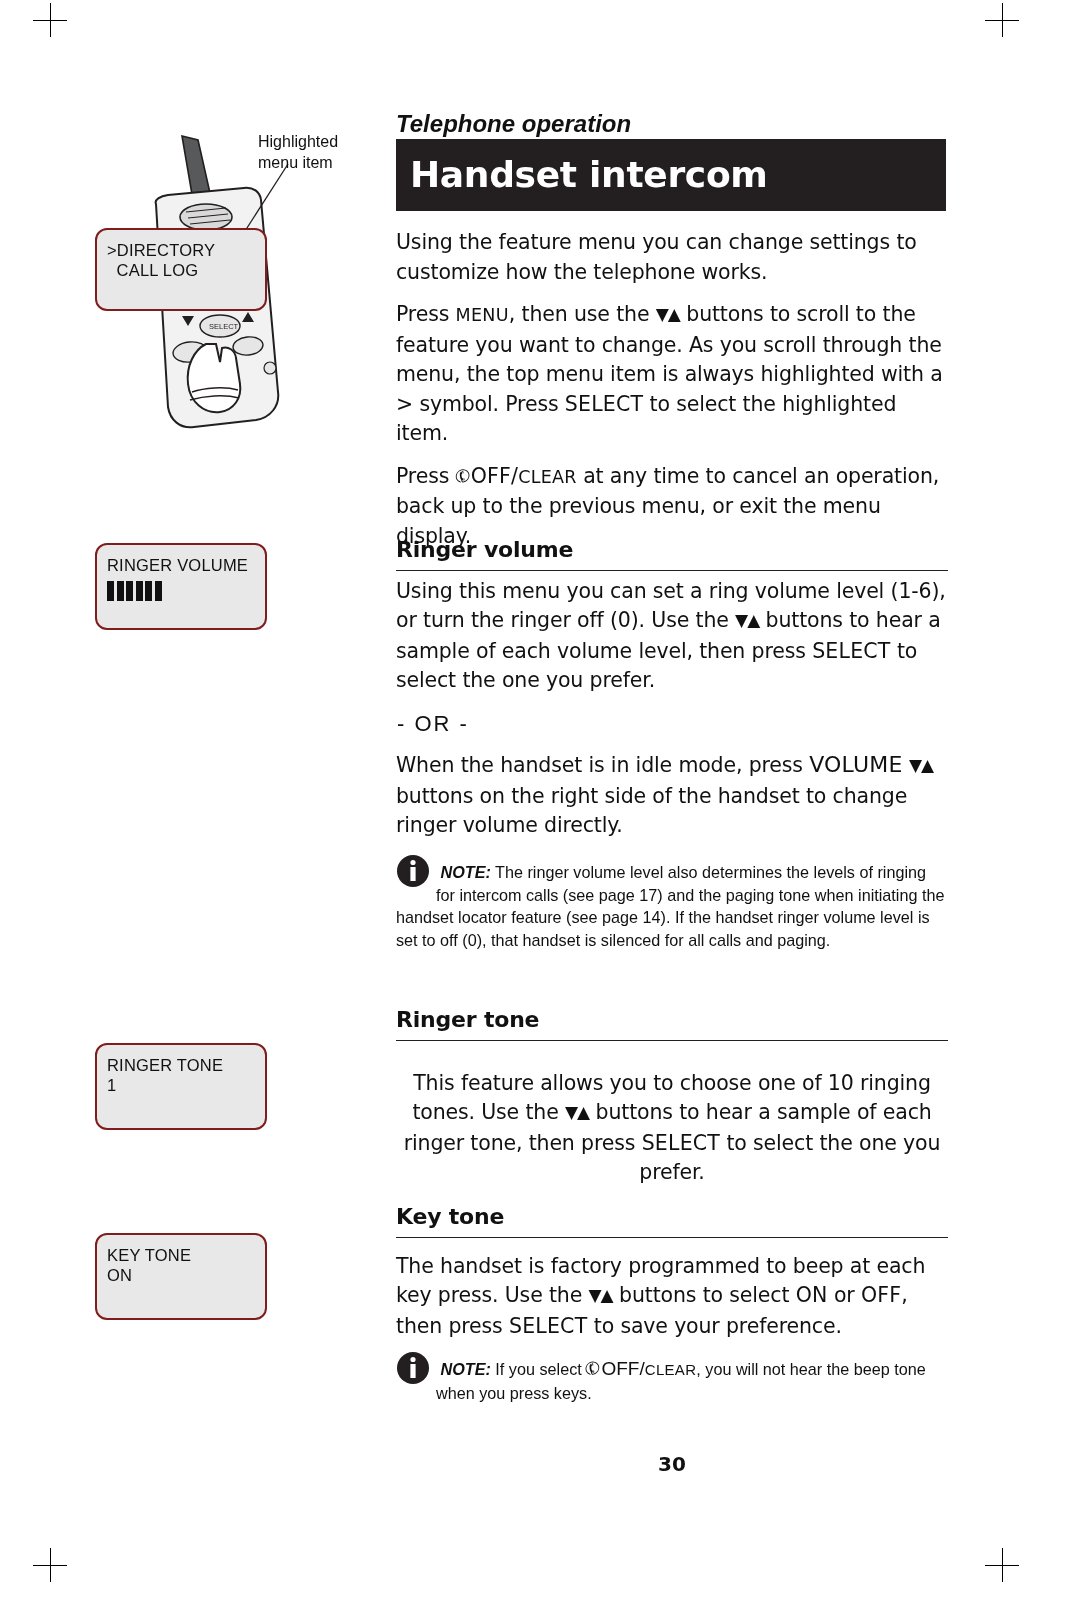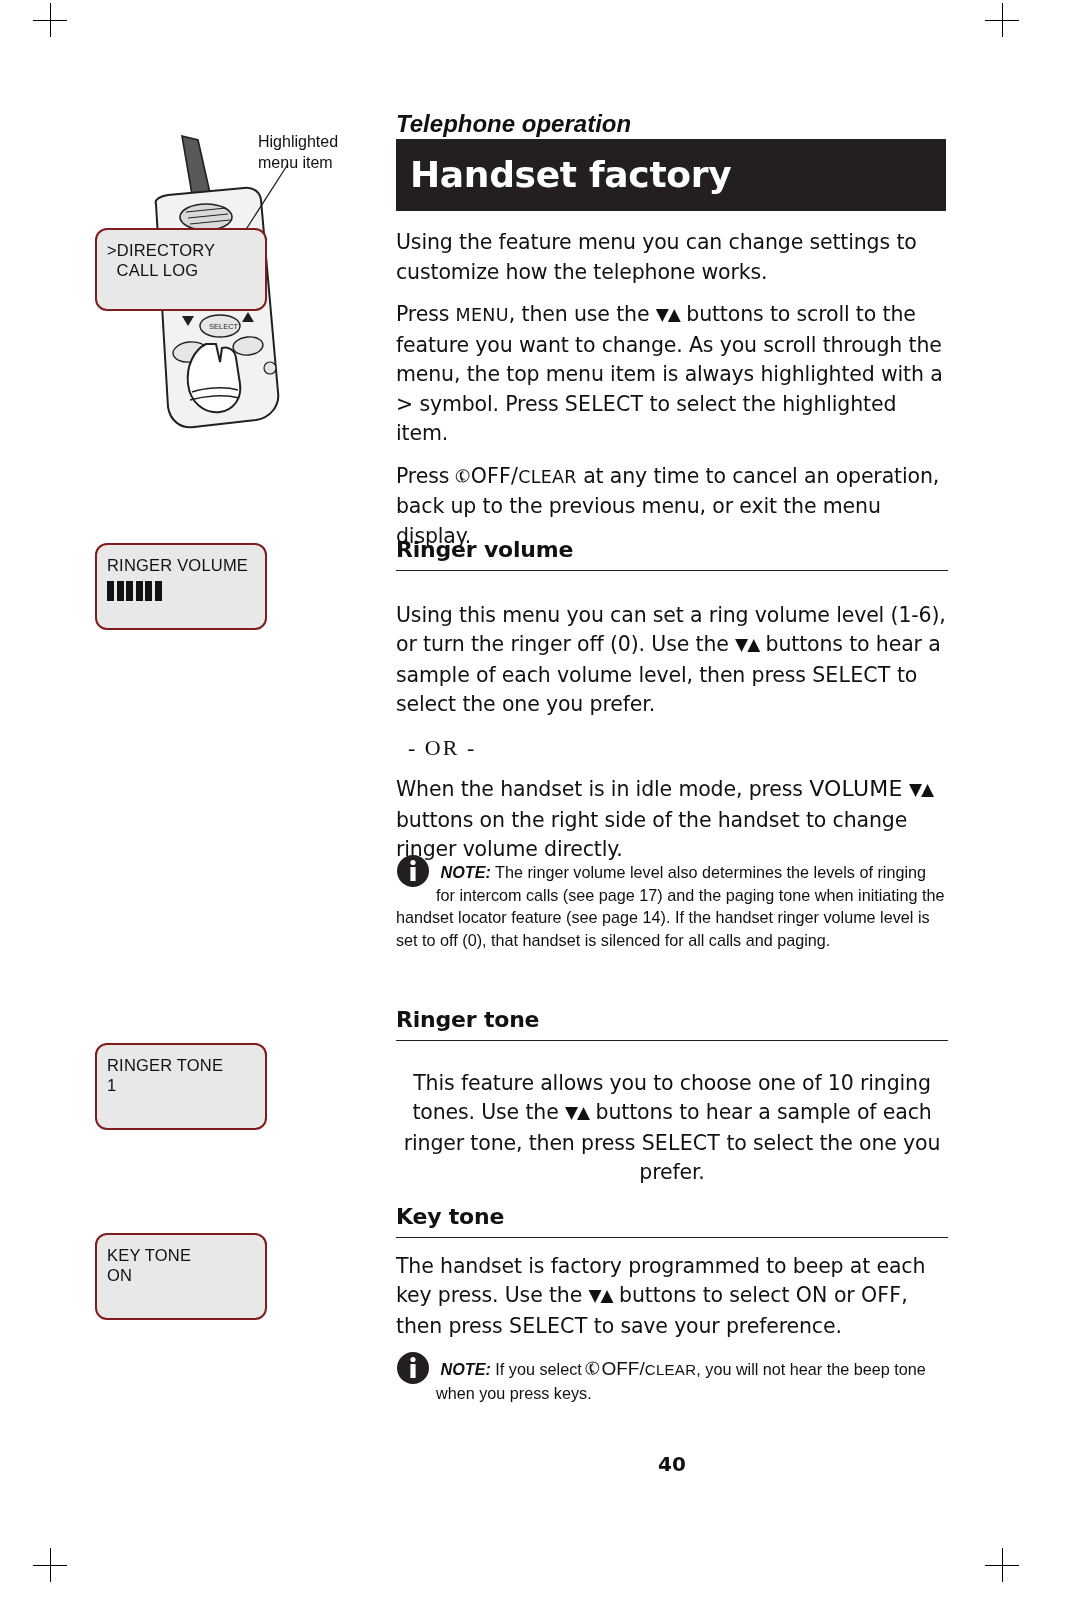--- a/index.html
+++ b/index.html
@@ -200,24 +200,24 @@
     font-weight: bold;
     font-size: 22px;
     color: #111;
     padding-bottom: 5px;
     border-bottom: 1.5px solid #231f20;
     width: 552px;
     letter-spacing: -0.2px;
   }
 
   .or-line {
-    font-family: Liberation Serif, serif;
+    font-family: Liberation Sans, sans-serif;
     font-size: 22px;
     letter-spacing: 2px;
-    margin: 2px 0 12px 12px;
+    margin: 2px 0 12px 1px;
   }
 
   
   .note {
     position: absolute;
     left: 0;
     width: 552px;
     font-family: "Liberation Sans", sans-serif;
     font-size: 16.2px;
     line-height: 22.5px;
@@ -333,36 +333,36 @@
       <div class="line">KEY TONE</div>
       <div class="line">ON</div>
     </div>
   </div>
 
   <div class="right-col">
 
     <div class="running-head">Telephone operation</div>
 
     <div class="title-bar">
-      <h1>Handset factory</h1>
+      <h1>Handset intercom</h1>
     </div>
 
     <div class="body-block" style="top:228px;">
       <p>Using the feature menu you can change settings to customize how the telephone works.</p>
       <p>
         <span>Press </span><span class="sc">MENU</span><span>, then use the </span><span class="arrows">▼▲</span><span> buttons to scroll to the feature you want to change.  As you scroll through the menu, the top menu item is always highlighted with a &gt; symbol. Press </span><span class="bigcaps">SELECT</span><span> to select the highlighted item.</span>
       </p>
       <p>
         <span>Press </span><span class="phone-glyph">✆</span><span class="bigcaps">OFF/</span><span class="sc">CLEAR</span><span> at any time to cancel an operation, back up to the previous menu, or exit the menu display.</span>
       </p>
     </div>
 
     <div class="body-block" style="top:535px;">
       <h2 class="section">Ringer volume</h2>
-      <p style="margin-top:30px;">
+      <p style="margin-top:6px;">
         <span>Using this menu you can set a ring volume level (1-6), or turn the ringer off (0). Use the </span><span class="arrows">▼▲</span><span> buttons to hear a sample of each volume level, then press </span><span class="bigcaps">SELECT</span><span> to select the one you prefer.</span>
       </p>
       <div class="or-line">- OR -</div>
       <p>
         <span>When the handset is in idle mode, press </span><span class="bigcaps" style="font-size:22px;">VOLUME</span> <span class="arrows">▼▲</span><span> buttons on the right side of the handset to change ringer volume directly.</span>
       </p>
     </div>
 
     <div class="note" style="top:858px;">
       <svg class="icon" viewBox="0 0 34 34" xmlns="http://www.w3.org/2000/svg">
@@ -391,15 +391,15 @@
     <div class="note" style="top:1355px;">
       <svg class="icon" viewBox="0 0 34 34" xmlns="http://www.w3.org/2000/svg">
         <circle cx="17" cy="17" r="16" fill="#231f20"></circle>
         <circle cx="17" cy="8.5" r="2.6" fill="#fff"></circle>
         <rect x="14.4" y="13" width="5.2" height="14" fill="#fff"></rect>
       </svg>
       <span style="display:inline-block; padding-top:20px;"></span>
       <b class="lbl">NOTE:</b><span> If you select </span><span class="phone-glyph">✆</span><span style="font-size:19px;">OFF/</span><span style="font-size:15px; letter-spacing:0.3px;">CLEAR</span><span>, you will not hear the beep tone when you press keys.</span>
     </div>
 
-    <div class="page-number">40</div>
+    <div class="page-number">30</div>
   </div>
 </div>
 
 </body></html>

